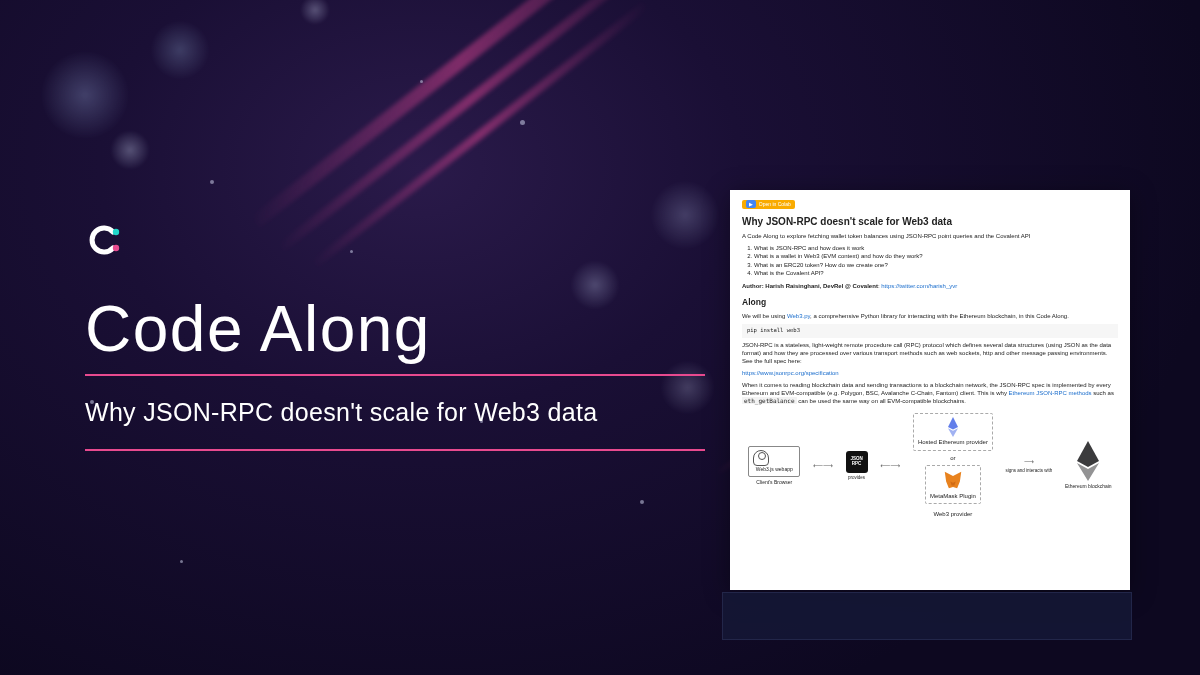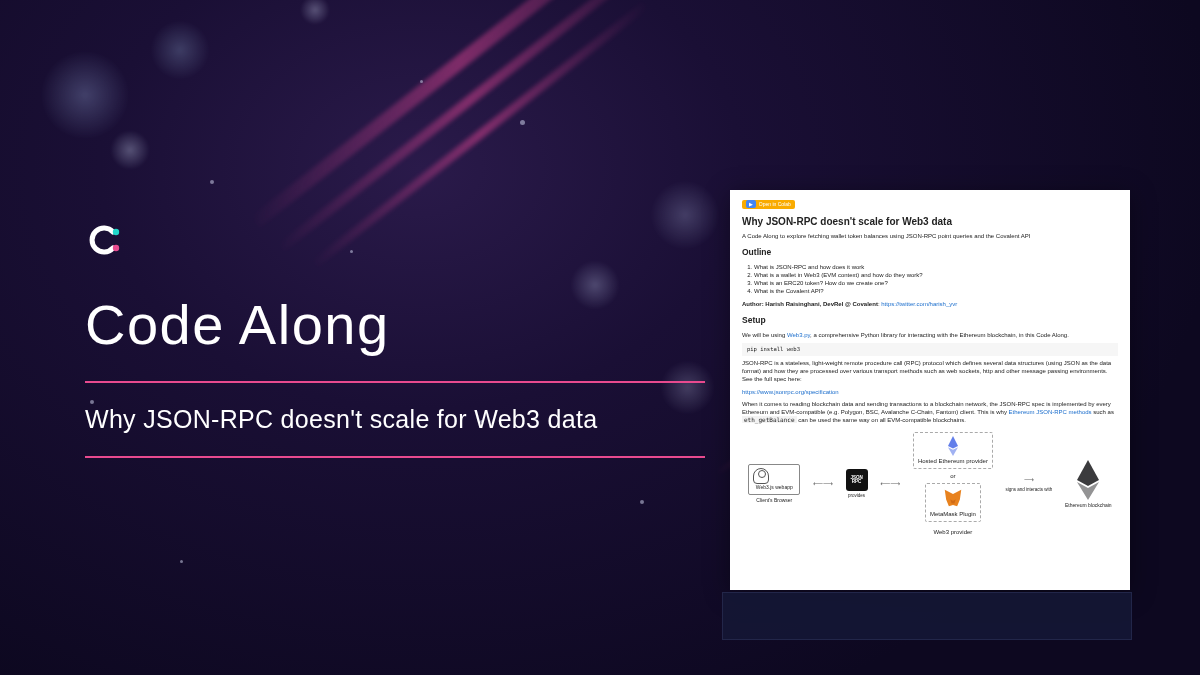--- a/index.html
+++ b/index.html
@@ -16,21 +16,21 @@
 .streak{position:absolute;background:linear-gradient(135deg,transparent 0%,rgba(230,70,150,.55) 50%,transparent 100%);transform:rotate(-38deg);filter:blur(2px)}
 .s1{width:520px;height:14px;left:200px;top:55px}
 .s2{width:480px;height:10px;left:230px;top:95px}
 .s3{width:420px;height:9px;left:270px;top:130px}
 .s4{width:200px;height:4px;left:700px;top:415px;transform:rotate(-34deg)}
 .s5{width:170px;height:4px;left:730px;top:455px;transform:rotate(-32deg)}
 .dot{position:absolute;border-radius:50%;background:rgba(215,220,245,.6)}
 .content{position:absolute;left:85px;top:220px;color:#fff}
 .logo{width:40px;height:40px;position:relative;margin-bottom:32px}
 .logo svg{width:100%;height:100%}
-.title{font-size:56px;font-weight:300;letter-spacing:1.5px;margin-bottom:24px}
+.title{font-size:64px;font-weight:300;letter-spacing:1.5px;margin-bottom:8px}
 .hr{width:620px;height:2px;background:#e84a8f;margin-bottom:22px}
 .sub{font-size:25px;font-weight:300;letter-spacing:.3px;margin-bottom:22px}
 .doc{position:absolute;right:70px;top:190px;width:400px;height:400px;background:#fff;color:#222;font-size:6px;line-height:1.35;padding:10px 12px;box-shadow:0 4px 24px rgba(0,0,0,.4);overflow:hidden}
 .badge{display:inline-block;background:#F9AB00;color:#fff;padding:1px 4px;font-size:5px;border-radius:2px;margin-bottom:6px}
 .badge::before{content:"▶";background:#4285F4;color:#fff;padding:1px 3px;margin-right:3px;border-radius:2px}
 .doc h1{font-size:10px;font-weight:700;margin-bottom:4px}
 .doc h2{font-size:8.5px;font-weight:700;margin:7px 0 4px}
 .doc p{margin-bottom:4px}
 .doc ol{margin-left:12px;margin-bottom:5px}
 .doc a{color:#1a6dcc;text-decoration:none}
@@ -88,29 +88,28 @@
   <div class="title">Code Along</div>
   <div class="hr"></div>
   <div class="sub">Why JSON-RPC doesn't scale for Web3 data</div>
   <div class="hr"></div>
 </div>
 
 <div class="doc">
   <span class="badge">Open in Colab</span>
   <h1>Why JSON-RPC doesn't scale for Web3 data</h1>
   <p>A Code Along to explore fetching wallet token balances using JSON-RPC point queries and the Covalent API</p>
-  <h2>Outline</h2>
   <ol>
     <li>What is JSON-RPC and how does it work</li>
     <li>What is a wallet in Web3 (EVM context) and how do they work?</li>
     <li>What is an ERC20 token? How do we create one?</li>
     <li>What is the Covalent API?</li>
   </ol>
   <p><b>Author: Harish Raisinghani, DevRel @ Covalent</b>: <a href="#">https://twitter.com/harish_yvr</a></p>
-  <h2>Setup</h2>
+  <h2>Along</h2>
   <p><span>We will be using </span><a href="#">Web3.py</a><span>, a comprehensive Python library for interacting with the Ethereum blockchain, in this Code Along.</span></p>
   <div class="code">pip install web3</div>
   <p>JSON-RPC is a stateless, light-weight remote procedure call (RPC) protocol which defines several data structures (using JSON as the data format) and how they are processed over various transport methods such as web sockets, http and other message passing environments. See the full spec here:</p>
   <p><a href="#">https://www.jsonrpc.org/specification</a></p>
   <p><span>When it comes to reading blockchain data and sending transactions to a blockchain network, the JSON-RPC spec is implemented by every Ethereum and EVM-compatible (e.g. Polygon, BSC, Avalanche C-Chain, Fantom) client. This is why </span><a href="#">Ethereum JSON-RPC methods</a><span> such as </span><span class="mono">eth_getBalance</span><span> can be used the same way on all EVM-compatible blockchains.</span></p>
 
   <div class="diagram">
     <div class="dcol">
       <div class="dbox">
         <div class="user-ic"></div>

